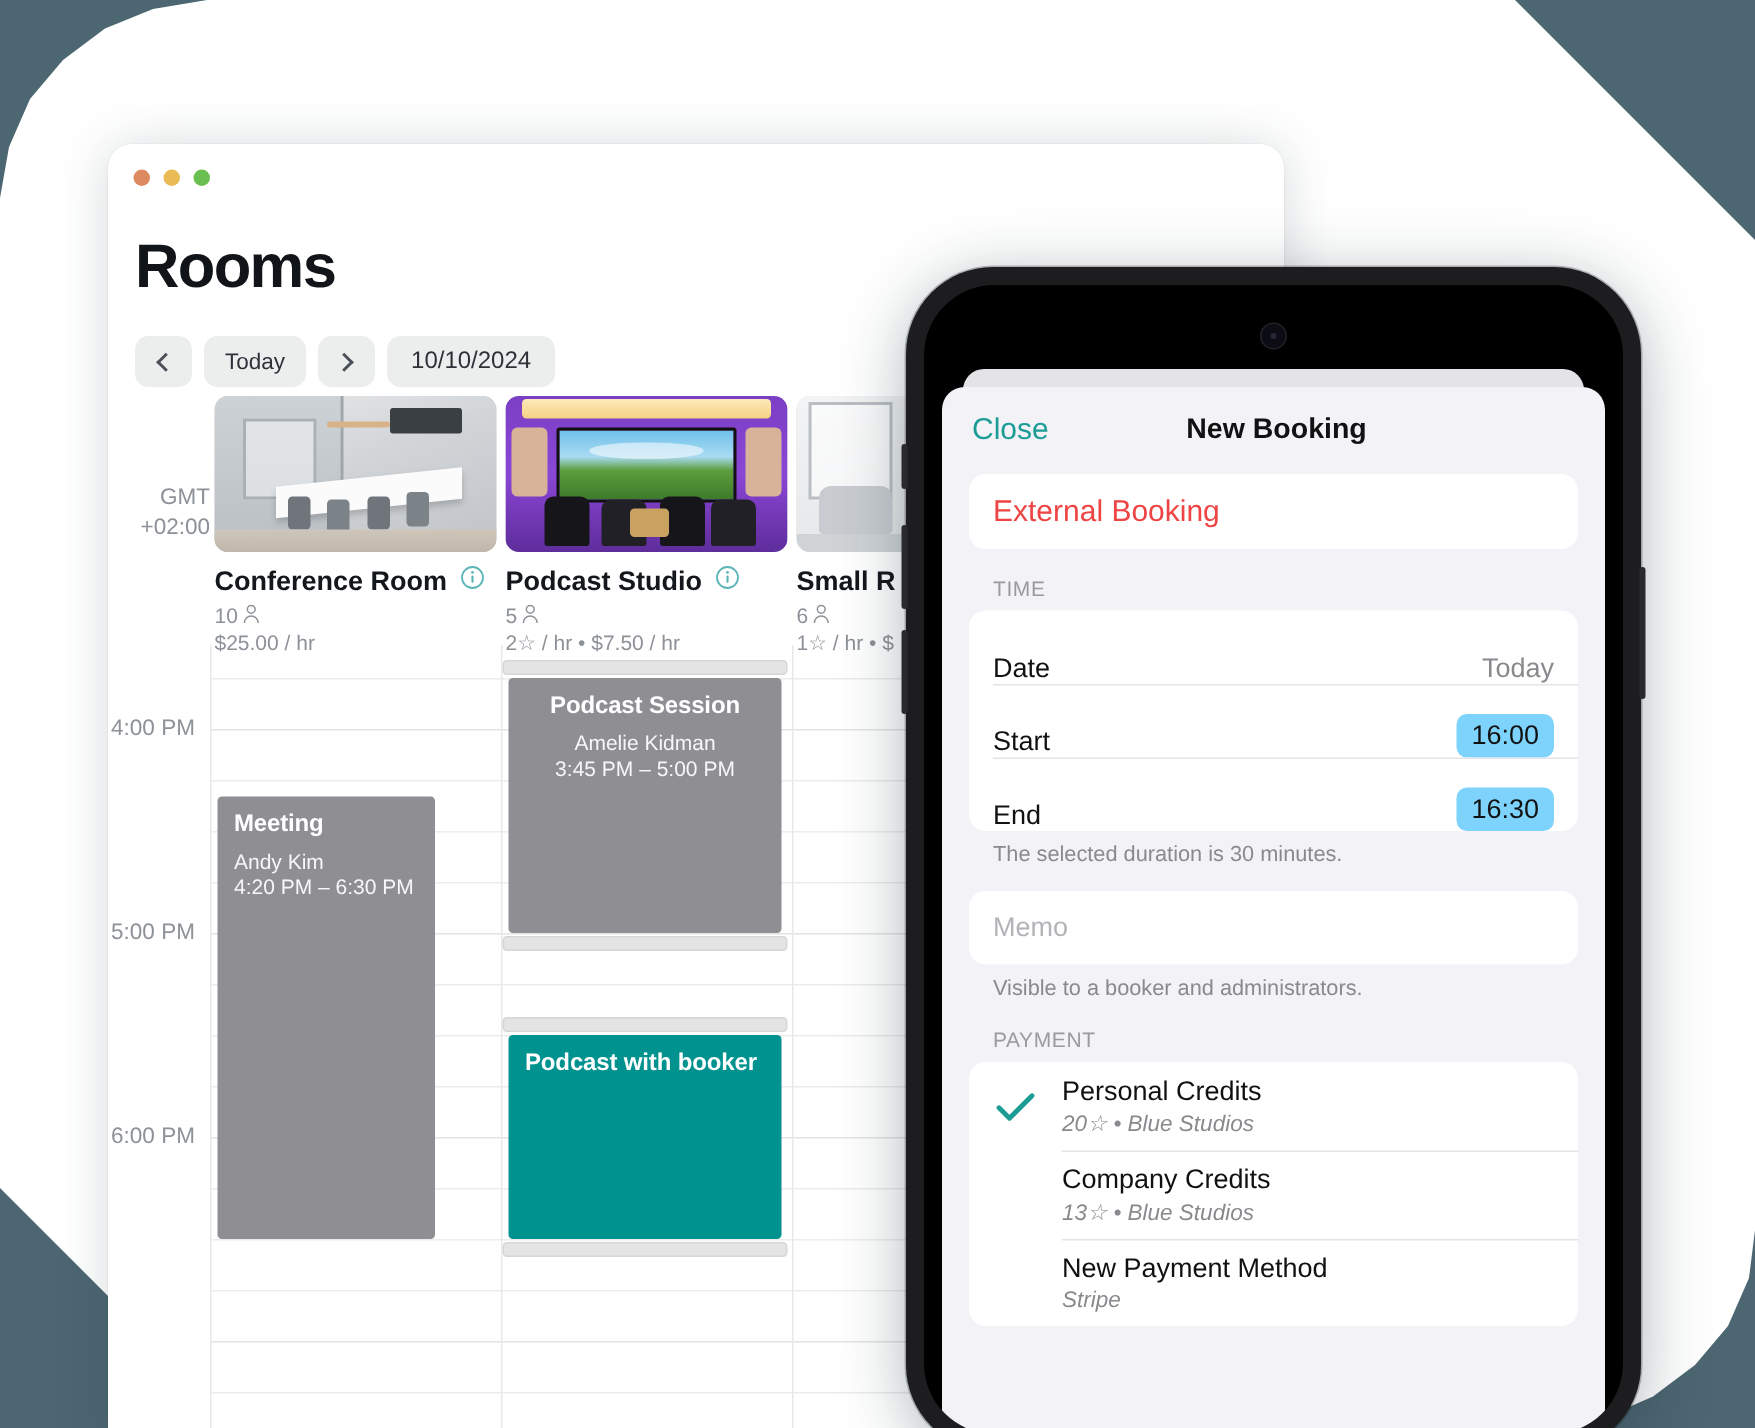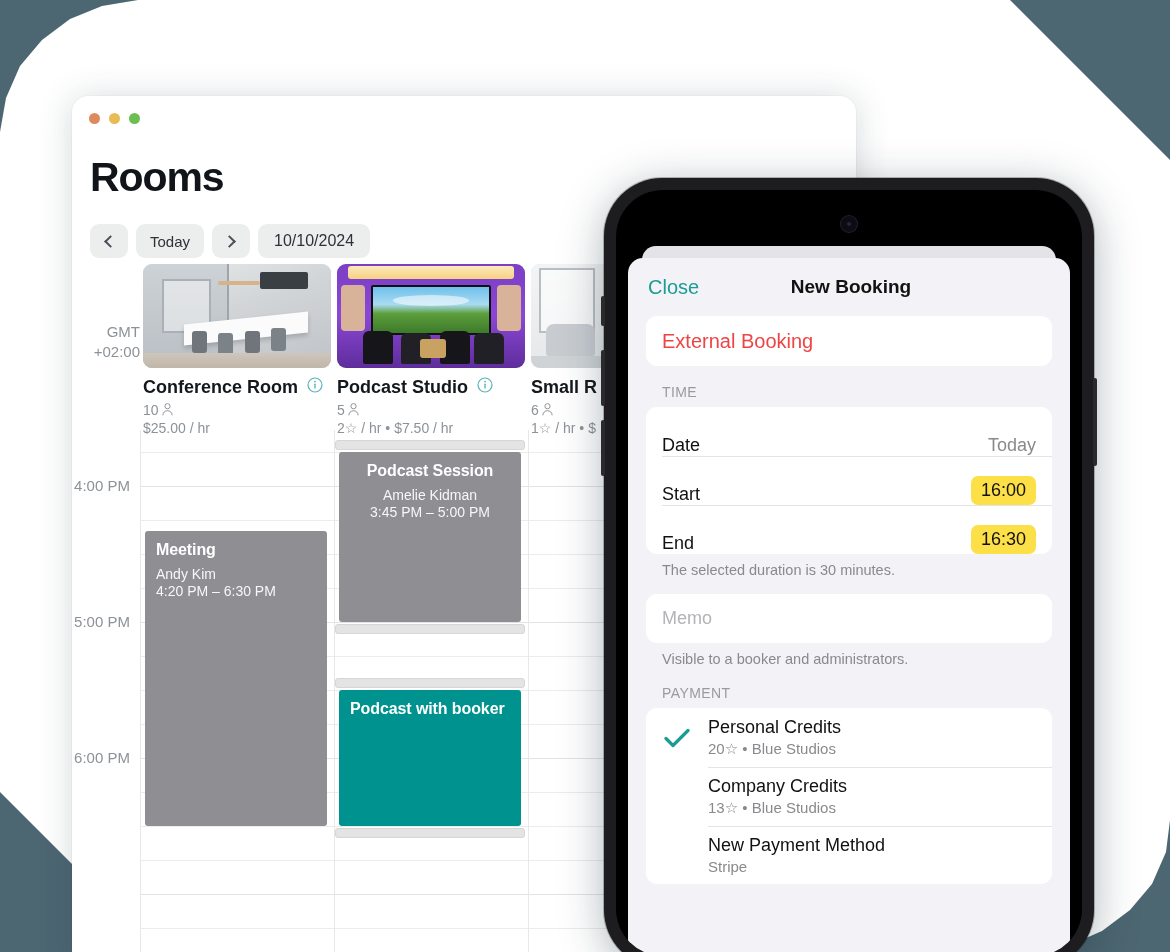--- a/index.html
+++ b/index.html
@@ -140,30 +140,30 @@
     position:absolute; left:4px; right:0; top:50%; transform:translateY(-50%);
     text-align:center; font-size:19px; font-weight:700; color:#121212;
   }
   .sheet-body { padding: 0 18px; }
   .card { background:#fff; border-radius:11px; overflow:hidden; }
   .row { display:flex; align-items:flex-end; justify-content:space-between;
          padding: 0 16px; height:49px; position:relative; }
   .row + .row::before { content:""; position:absolute; left:16px; right:0; top:0; height:1px; background:#e4e4e8; }
   .row-label { font-size:18px; color:#111; }
   .row-value { font-size:18px; color:#8a8a8e; }
-  .time-chip { background:#fde047; border-radius:7px; padding:4px 10px; font-size:18px; color:#111; }
+  .time-chip { background:#7dd3fc; border-radius:7px; padding:4px 10px; font-size:18px; color:#111; }
   .section-label { font-size:14px; color:#9b9b9f; letter-spacing:.4px; padding:18px 16px 7px; }
   .helper { font-size:14.5px; color:#8a8a8e; padding:8px 16px 0; }
   #title-field { height:50px; display:flex; align-items:center; padding:0 16px; font-size:20px; color:#ef4444; }
   #memo-field { height:49px; display:flex; align-items:center; padding:0 16px; font-size:18px; color:#b3b3b8; }
   .pay-row { display:flex; align-items:center; padding:9px 0 9px 0; position:relative; min-height:55px; }
   .pay-check { width:62px; flex:0 0 62px; display:flex; align-items:center; justify-content:center; }
   .pay-texts { flex:1; }
   .pay-name { font-size:18px; color:#111; font-weight:400; }
-  .pay-sub { font-size:15px; color:#8a8a8e; margin-top:2px; }
+  .pay-sub { font-size:15px; color:#8a8a8e; margin-top:2px;font-style:italic; }
   .pay-row + .pay-row::before { content:""; position:absolute; left:62px; right:0; top:0; height:1px; background:#e4e4e8; }
 </style>
 </head>
 <body>
 
 <div id="canvas-shape"></div>
 
 <div id="browser-window">
 
   <div id="traffic-lights">
@@ -292,21 +292,21 @@
         <div class="hline" style="top: 430px;"></div>
         <div class="hline major" style="top: 464px;"></div>
         <div class="hline" style="top: 498px;"></div>
         <div class="vline" style="left: 68px;"></div>
         <div class="vline" style="left: 262px;"></div>
         <div class="vline" style="left: 456px;"></div>
         <div class="vline" style="left: 650px;"></div>
         <div class="time-label" style="top: 56px;">4:00 PM</div>
         <div class="time-label" style="top: 192px;">5:00 PM</div>
         <div class="time-label" style="top: 328px;">6:00 PM</div>
-        <div class="event" style="left: 73px; top: 101.329px; width: 182px; height: 294.671px; background: rgb(142, 142, 147);">
+        <div class="event" style="left: 73px; top: 101.329px; width: 145px; height: 294.671px; background: rgb(142, 142, 147);">
           <div class="ev-title">Meeting</div>
           <div class="ev-sub">Andy Kim<br>4:20 PM – 6:30 PM</div>
         </div>
         <div class="drag-handle" style="left: 263px; top: 10px; width: 190px;"></div>
         <div class="event" style="left: 267px; top: 22px; width: 182px; height: 170px; background: rgb(142, 142, 147); text-align: center;">
           <div class="ev-title">Podcast Session</div>
           <div class="ev-sub">Amelie Kidman<br>3:45 PM – 5:00 PM</div>
         </div>
         <div class="drag-handle" style="left: 263px; top: 194px; width: 190px;"></div>
         <div class="drag-handle" style="left: 263px; top: 248px; width: 190px;"></div>

